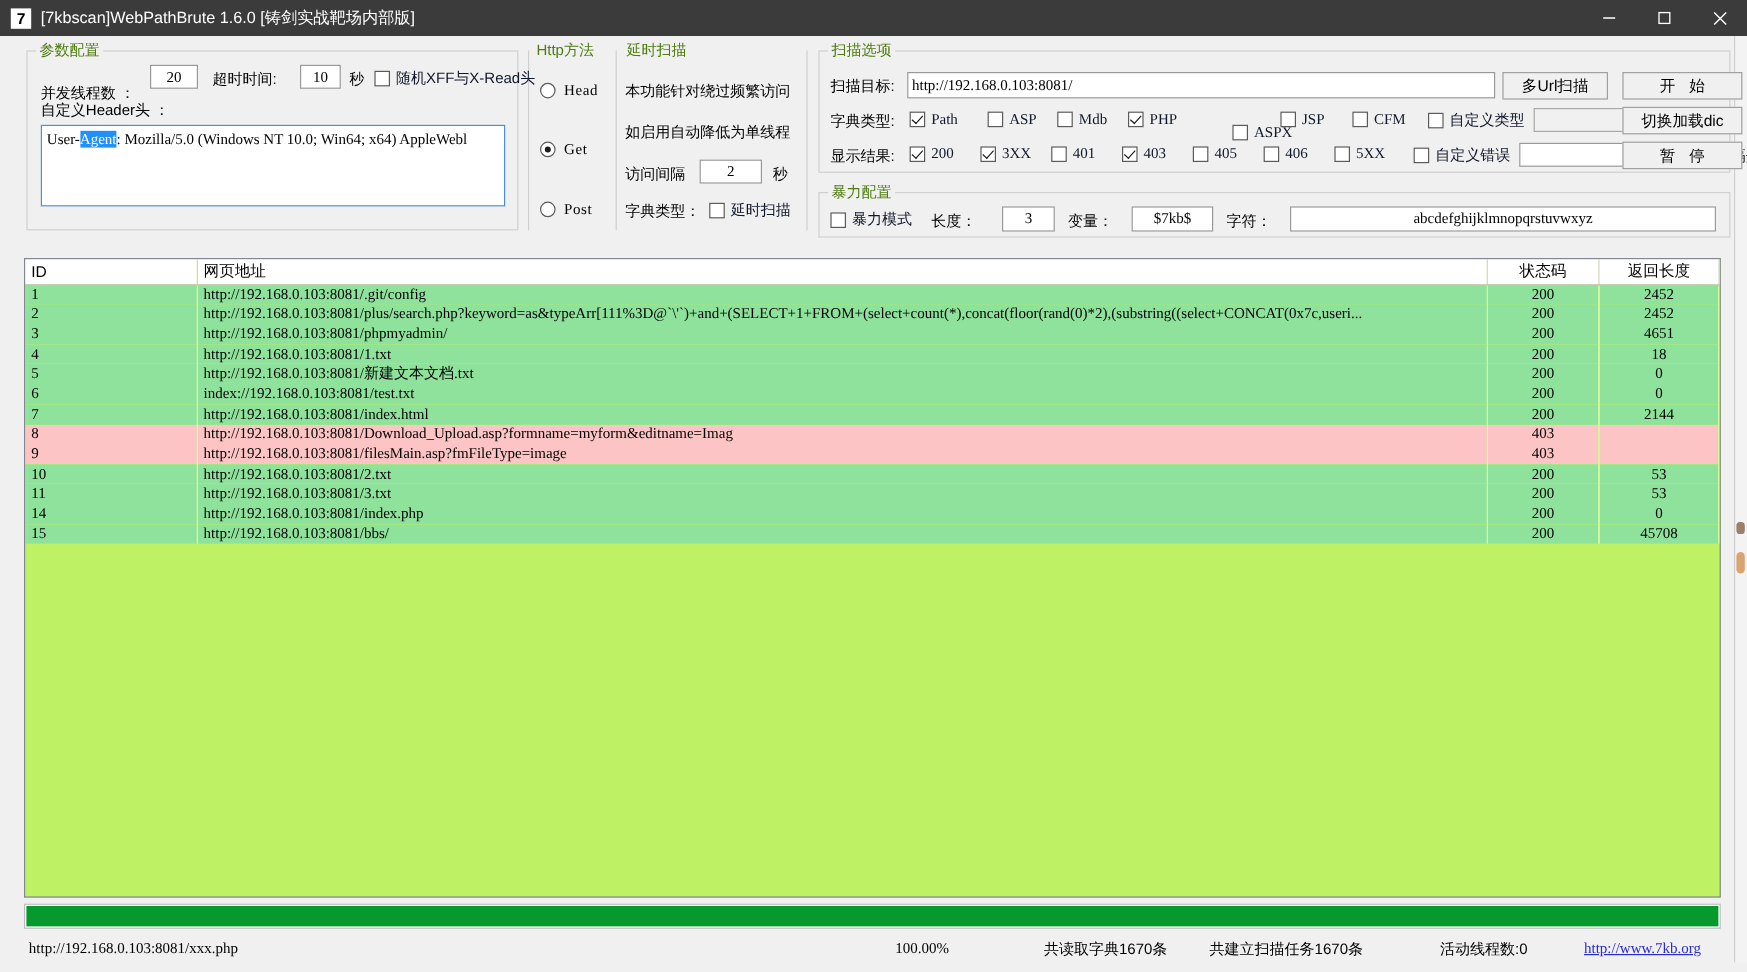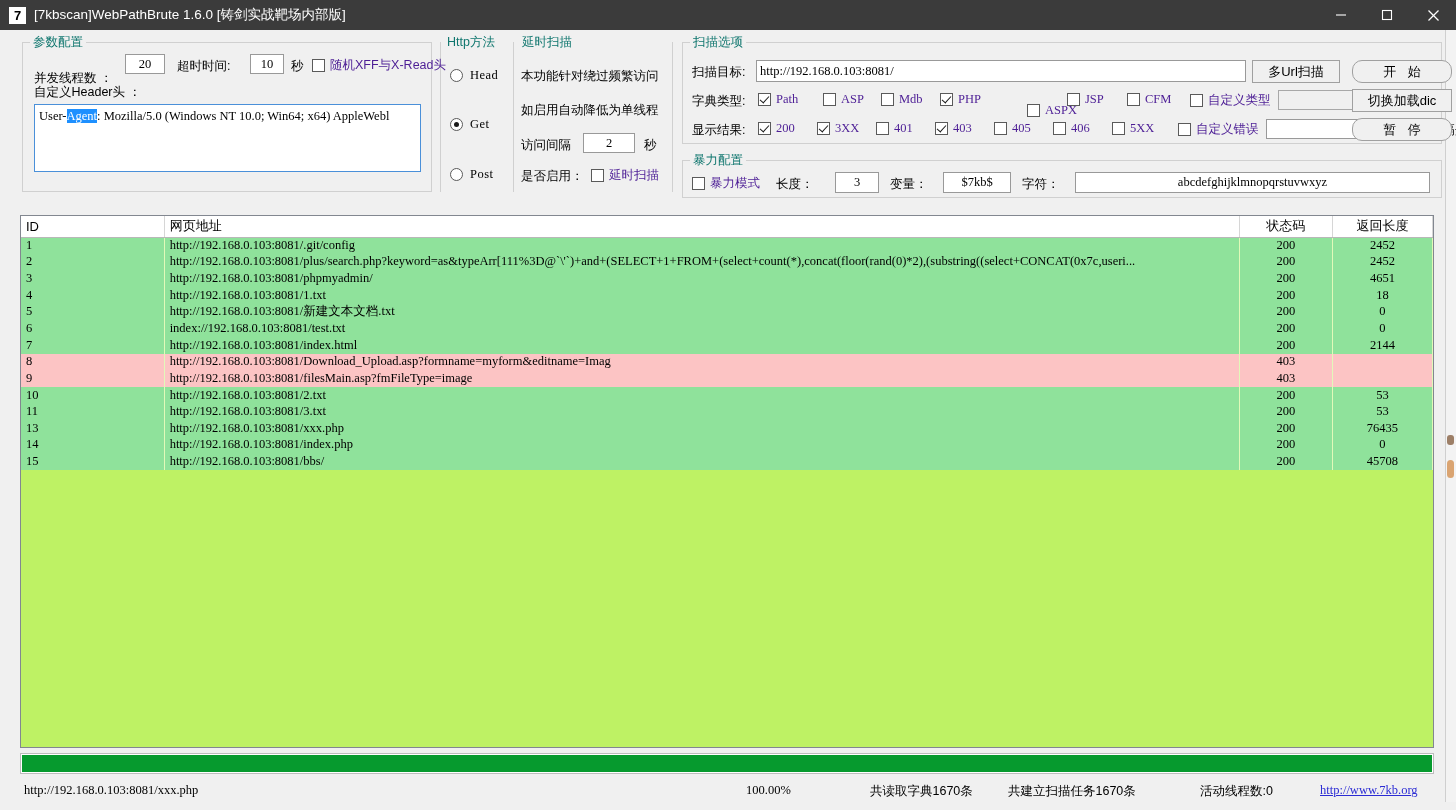--- a/index.html
+++ b/index.html
@@ -50,21 +50,21 @@
 
   
   .groupbox { position: absolute; }
   .gb-frame {
     position: absolute; left: 0; top: 8px; right: 0; bottom: 0;
     border: 1px solid #d0d0d0;
   }
   .gb-title {
     position: absolute; left: 8px; top: 0;
     background: #f0f0f0; padding: 0 3px;
-    font-size: 12.5px; color: #0f766e;
+    font-size: 12.5px; color: #4d7c0f;
     font-family: "Liberation Sans", sans-serif;
     white-space: nowrap; z-index: 2;
   }
   .gb-inner { position: relative; z-index: 1; }
 
   
   .lbl {
     position: absolute; font-size: 12.5px; color: #000;
     font-family: "Liberation Sans", sans-serif; white-space: nowrap;
   }
@@ -85,21 +85,21 @@
     width: 13px; height: 13px; border: 1px solid #5a5a5a; background: #fff;
     margin-right: 5px; position: relative; flex: 0 0 13px;
   }
   .cb-box.checked::after {
     content: ""; position: absolute;
     left: 3px; top: 0px; width: 4px; height: 8px;
     border: solid #1a1a1a; border-width: 0 1.4px 1.4px 0;
     transform: rotate(42deg);
   }
   .cb-label {
-    font-size: 12.5px; color: #4c1d95;
+    font-size: 12.5px; color: #0f172a;
     font-family: "Liberation Serif", serif;
   }
   .cb-label.cn { font-family: "Liberation Sans", sans-serif; font-size: 12.5px; }
 
   .rb { position: absolute; display: flex; align-items: center; white-space: nowrap; }
   .rb-circle {
     width: 13px; height: 13px; border-radius: 50%;
     border: 1px solid #5a5a5a; background: #fff; margin-right: 7px;
     position: relative; flex: 0 0 13px;
   }
@@ -113,21 +113,21 @@
   }
 
   .btn {
     position: absolute;
     background: #f0f0f0; border: 1px solid #a0a0a0;
     display: flex; align-items: center; justify-content: center;
     font-size: 13px; color: #000;
     font-family: "Liberation Sans", sans-serif;
     white-space: nowrap;
   }
-  .btn.spaced { letter-spacing: 4px; text-indent: 4px; border-radius: 10px; }
+  .btn.spaced { letter-spacing: 4px; text-indent: 4px; }
 
   
   .header-box {
     position: absolute;
     background: #ffffff; border: 1px solid #4a90d9;
     padding: 3px 4px;
     font-family: "Liberation Serif", serif; font-size: 12.5px;
     color: #000; overflow: hidden; white-space: nowrap;
     line-height: 16px;
   }
@@ -279,21 +279,21 @@
     <div class="groupbox" style="left:505px; top:4px; width:160px; height:158px;">
       <div class="gb-frame" style="left:0; right:auto; width:1px; border:0; border-left:1px solid #d0d0d0;"></div>
       <div class="gb-frame" style="left:auto; right:0; width:1px; border:0; border-right:1px solid #d0d0d0;"></div>
       <div class="gb-title" style="left:6px;">延时扫描</div>
       <div class="gb-inner">
         <div class="lbl" style="left:8px; top:34px;">本功能针对绕过频繁访问</div>
         <div class="lbl" style="left:8px; top:68px;">如启用自动降低为单线程</div>
         <div class="lbl" style="left:8px; top:103px;">访问间隔</div>
         <div class="tbox center" style="left:70px; top:99px; width:52px; height:20px;">2</div>
         <div class="lbl" style="left:131px; top:103px;">秒</div>
-        <div class="lbl" style="left:8px; top:134px;">是否启用：</div>
+        <div class="lbl" style="left:8px; top:134px;">字典类型：</div>
         <div class="cb" style="left:78px; top:133px;">
           <span class="cb-box"></span>
           <span class="cb-label cn">延时扫描</span>
         </div>
       </div>
     </div>
 
     <div class="groupbox" style="left:674px; top:4px; width:760px; height:110px;">
       <div class="gb-frame"></div>
       <div class="gb-title">扫描选项</div>
@@ -468,26 +468,20 @@
             <td class="c-code">200</td>
             <td class="c-len">53</td>
           </tr>
           <tr class="ok">
             <td class="c-id">11</td>
             <td class="c-url">http://192.168.0.103:8081/3.txt</td>
             <td class="c-code">200</td>
             <td class="c-len">53</td>
           </tr>
           <tr class="ok">
-            <td class="c-id">13</td>
-            <td class="c-url">http://192.168.0.103:8081/xxx.php</td>
-            <td class="c-code">200</td>
-            <td class="c-len">76435</td>
-          </tr>
-          <tr class="ok">
             <td class="c-id">14</td>
             <td class="c-url">http://192.168.0.103:8081/index.php</td>
             <td class="c-code">200</td>
             <td class="c-len">0</td>
           </tr>
           <tr class="ok">
             <td class="c-id">15</td>
             <td class="c-url">http://192.168.0.103:8081/bbs/</td>
             <td class="c-code">200</td>
             <td class="c-len">45708</td>

